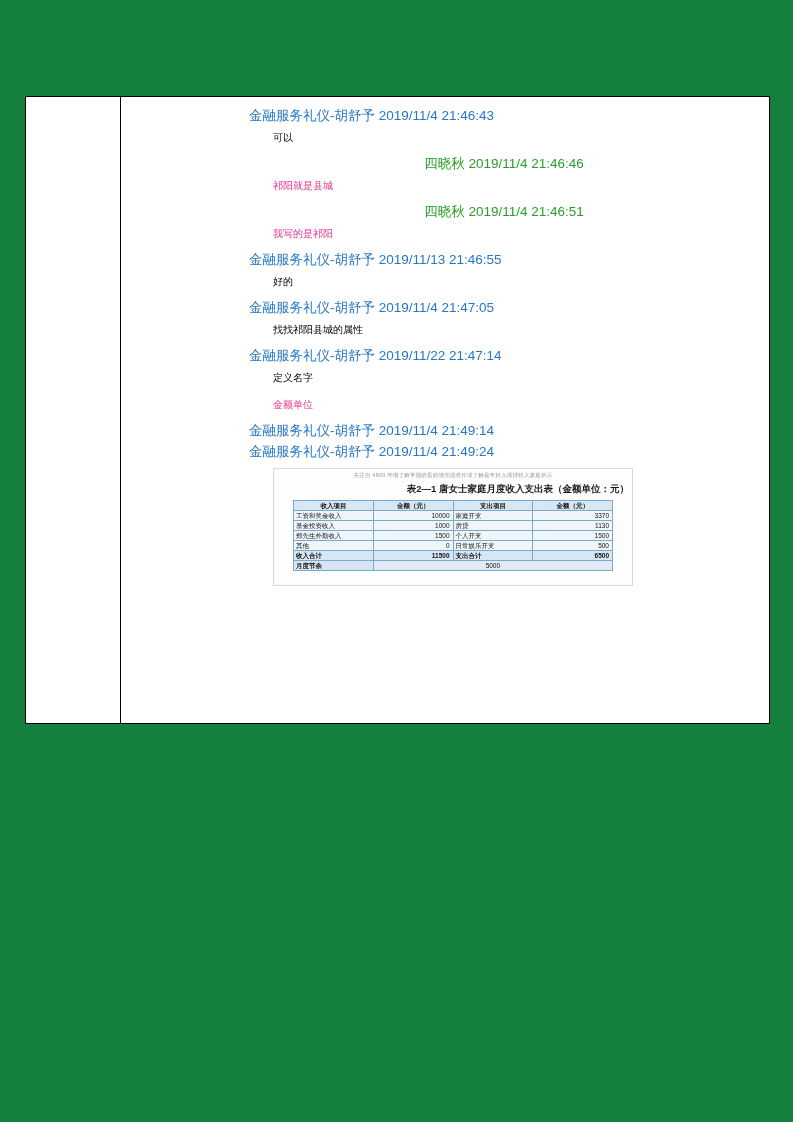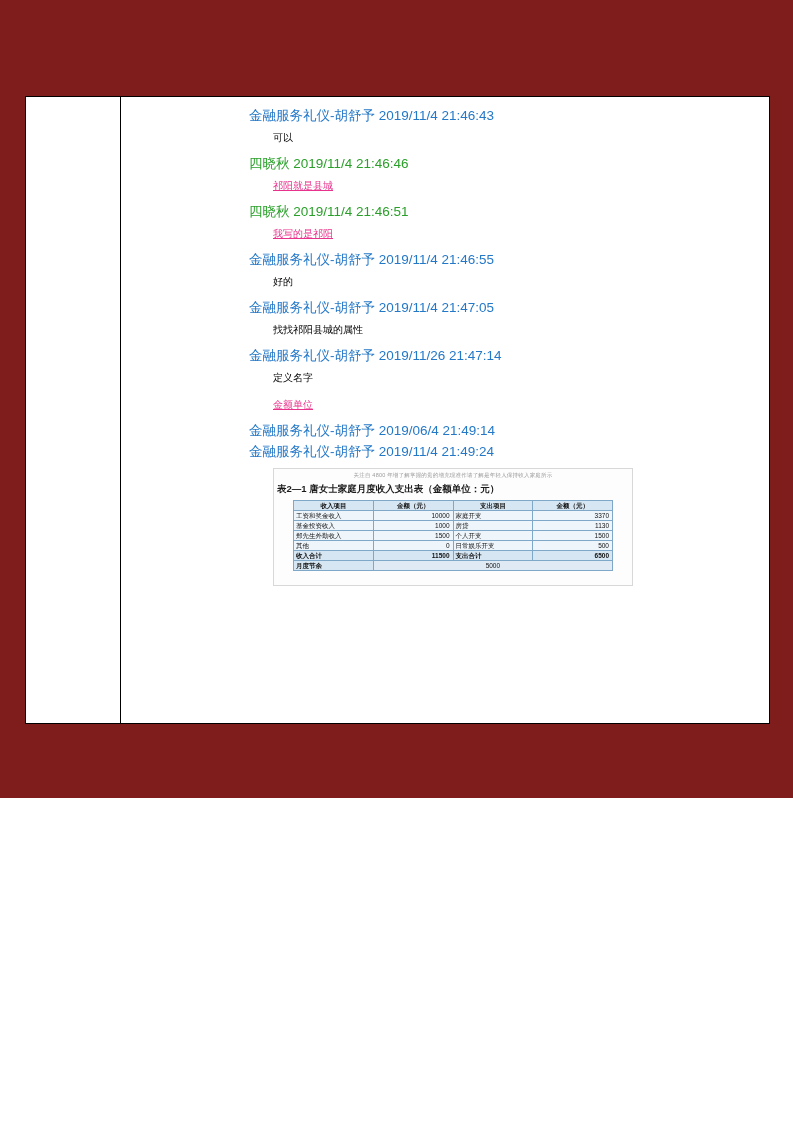--- a/index.html
+++ b/index.html
@@ -12,22 +12,22 @@
     height: 1122px;
     font-family: "Liberation Sans", sans-serif;
     position: relative;
     overflow: hidden;
   }
 
   .page {
     position: absolute;
     left: 0; top: 0;
     width: 793px;
-    height: 798px;
-    background: #7f1d1d;
+    height: 1122px;
+    background: #15803d;
   }
 
   
   .doc-table {
     position: absolute;
     left: 25px;
     top: 96px;
     width: 745px;
     border: 1px solid #000000;
     box-sizing: border-box;
@@ -55,34 +55,33 @@
   .msg {
     margin: 0 0 0 0;
   }
   .meta {
     font-size: 13.5px;
     line-height: 21px;
     padding-left: 118px;
     white-space: nowrap;
   }
   .meta.blue { color: #2478c8; }
-  .meta.green { color: #2aa02a; }
+  .meta.green { color: #2aa02a; text-align: center; }
   .meta .name { }
   .meta .time { }
 
   .body-text {
     font-size: 10px;
     line-height: 21px;
     padding: 1px 0 5px 142px;
     color: #000000;
     white-space: pre-wrap;
   }
   .body-text.pink {
     color: #e8338c;
-    text-decoration: underline;
   }
 
   
   .embed {
     margin: 6px 0 0 0;
     padding-left: 142px;
   }
   .embed-frame {
     width: 360px;
     background: #fdfdfd;
@@ -96,21 +95,21 @@
   .embed-toprow {
     font-size: 5.5px;
     color: #9a9a9a;
     line-height: 8px;
     white-space: nowrap;
     overflow: hidden;
     text-align: center;
     letter-spacing: 0.2px;
   }
   .embed-title {
-    text-align: left;
+    text-align: right;
     font-size: 9.5px;
     font-weight: bold;
     color: #1a1a1a;
     line-height: 16px;
     margin: 2px 0 3px 0;
     white-space: nowrap;
   }
   table.mini {
     border-collapse: collapse;
     margin: 0 auto;
@@ -187,49 +186,49 @@
           <div class="meta green">
             <span class="name">四晓秋</span>
             <span class="time">2019/11/4 21:46:51</span>
           </div>
           <div class="body-text pink">我写的是祁阳</div>
         </div>
 
         <div class="msg">
           <div class="meta blue">
             <span class="name">金融服务礼仪-胡舒予</span>
-            <span class="time">2019/11/4 21:46:55</span>
+            <span class="time">2019/11/13 21:46:55</span>
           </div>
           <div class="body-text">好的</div>
         </div>
 
         <div class="msg">
           <div class="meta blue">
             <span class="name">金融服务礼仪-胡舒予</span>
             <span class="time">2019/11/4 21:47:05</span>
           </div>
           <div class="body-text">找找祁阳县城的属性</div>
         </div>
 
         <div class="msg">
           <div class="meta blue">
             <span class="name">金融服务礼仪-胡舒予</span>
-            <span class="time">2019/11/26 21:47:14</span>
+            <span class="time">2019/11/22 21:47:14</span>
           </div>
           <div class="body-text">定义名字</div>
         </div>
 
         <div class="msg">
           <div class="body-text pink">金额单位</div>
         </div>
 
         <div class="msg">
           <div class="meta blue">
             <span class="name">金融服务礼仪-胡舒予</span>
-            <span class="time">2019/06/4 21:49:14</span>
+            <span class="time">2019/11/4 21:49:14</span>
           </div>
         </div>
 
 
         <div class="msg">
           <div class="meta blue">
             <span class="name">金融服务礼仪-胡舒予</span>
             <span class="time">2019/11/4 21:49:24</span>
           </div>
           <div class="embed">

